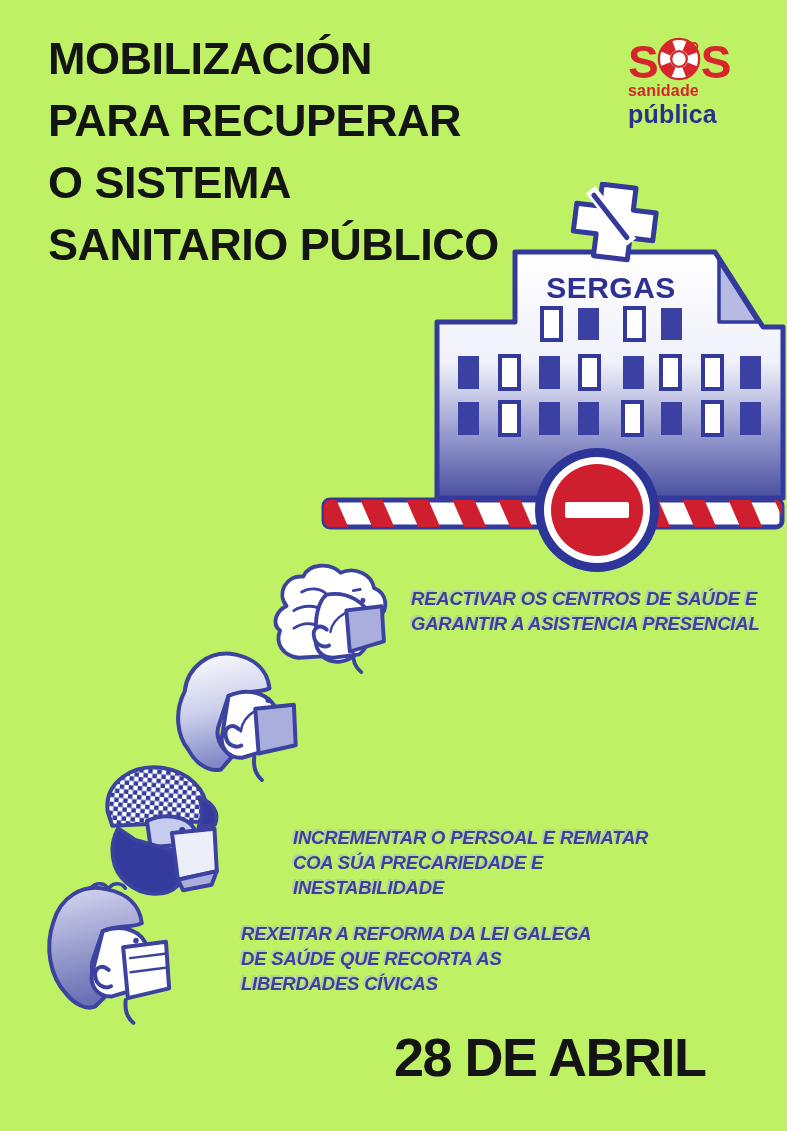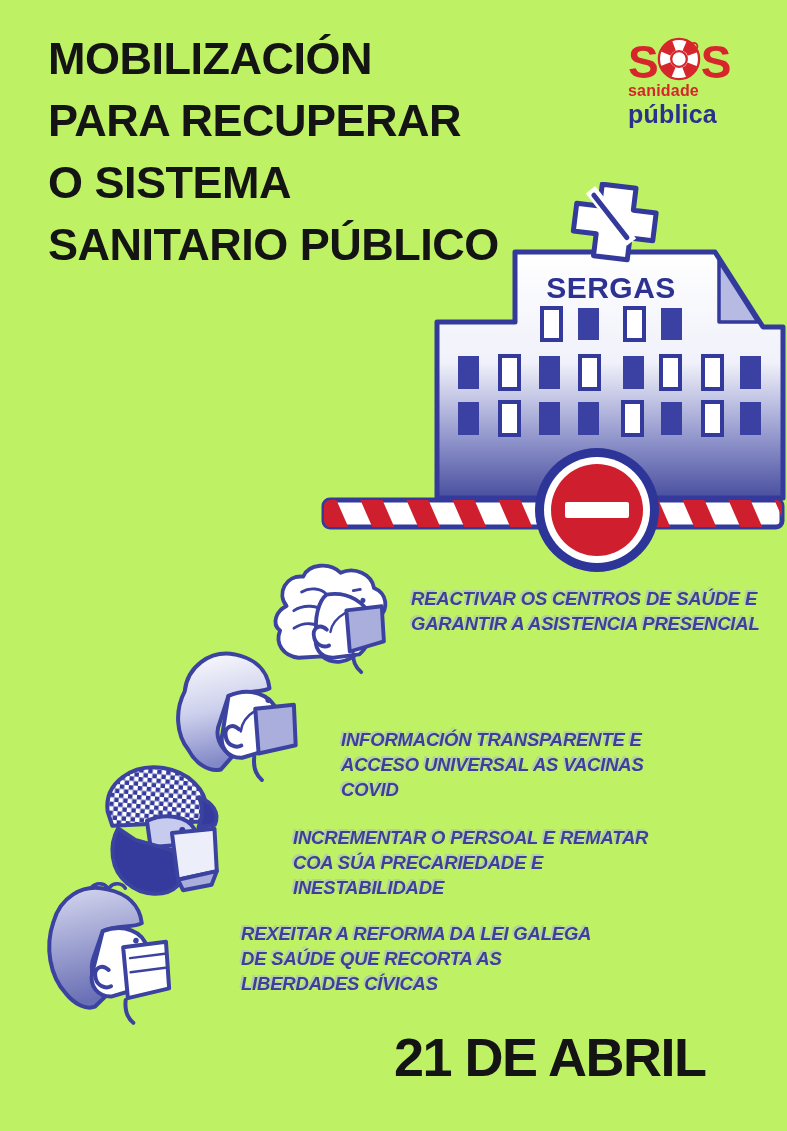--- a/index.html
+++ b/index.html
@@ -228,25 +228,22 @@
         <path d="M92,68 L134,58 L142,104 L102,118 Z" fill="#ffffff"></path>
         <path fill="none" stroke-width="2.5" d="M100,78 L134,70 M102,92 L136,84"></path>
         <circle cx="104" cy="60" r="2.8" fill="#3c42a0" stroke="none"></circle>
         <path fill="none" d="M100,120 C100,130 104,138 110,142"></path>
       </g>
     </svg>
   </div>
 
   <div class="demand d1">REACTIVAR OS CENTROS DE SAÚDE E
 GARANTIR A ASISTENCIA PRESENCIAL</div>
-  <div class="demand d3">INFORMACIÓN TRANSPARENTE E
-ACCESO UNIVERSAL AS VACINAS
-COVID</div>
   <div class="demand d4">INCREMENTAR O PERSOAL E REMATAR
 COA SÚA PRECARIEDADE E
 INESTABILIDADE</div>
   <div class="demand d5">REXEITAR A REFORMA DA LEI GALEGA
 DE SAÚDE QUE RECORTA AS
 LIBERDADES CÍVICAS</div>
 
-  <div class="date">21 DE ABRIL</div>
+  <div class="date">28 DE ABRIL</div>
 
 </div>
 
 </body></html>

